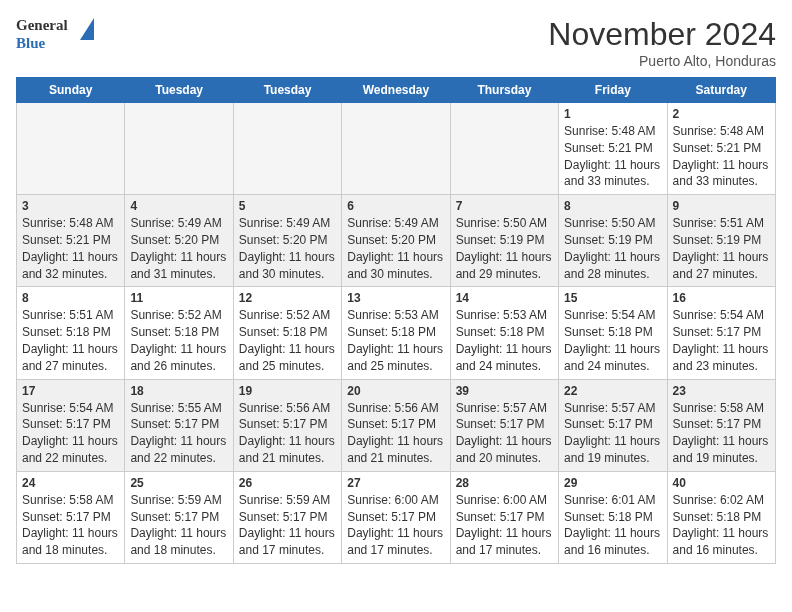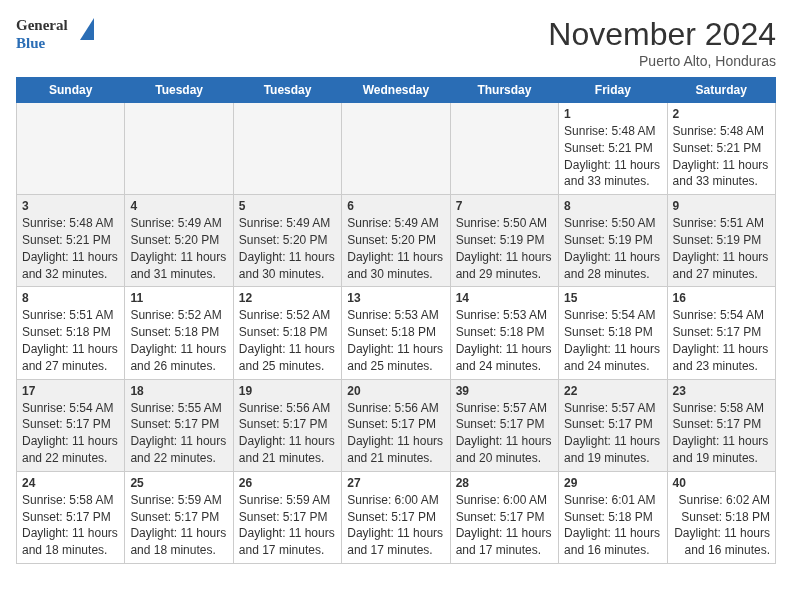--- a/index.html
+++ b/index.html
@@ -332,20 +332,20 @@
         </td>
         <td>
           <span class="day-number">29</span>
           <div class="day-info" style="white-space: pre-line;">Sunrise: 6:01 AM
 Sunset: 5:18 PM
 Daylight: 11 hours
 and 16 minutes.</div>
         </td>
         <td>
           <span class="day-number">40</span>
-          <div class="day-info" style="white-space: pre-line; text-align: right;">Sunrise: 6:02 AM
+          <div class="day-info" style="white-space: pre-line;">Sunrise: 6:02 AM
 Sunset: 5:18 PM
 Daylight: 11 hours
 and 16 minutes.</div>
         </td>
       </tr>
     </tbody>
 </table>
 
 </body></html>

